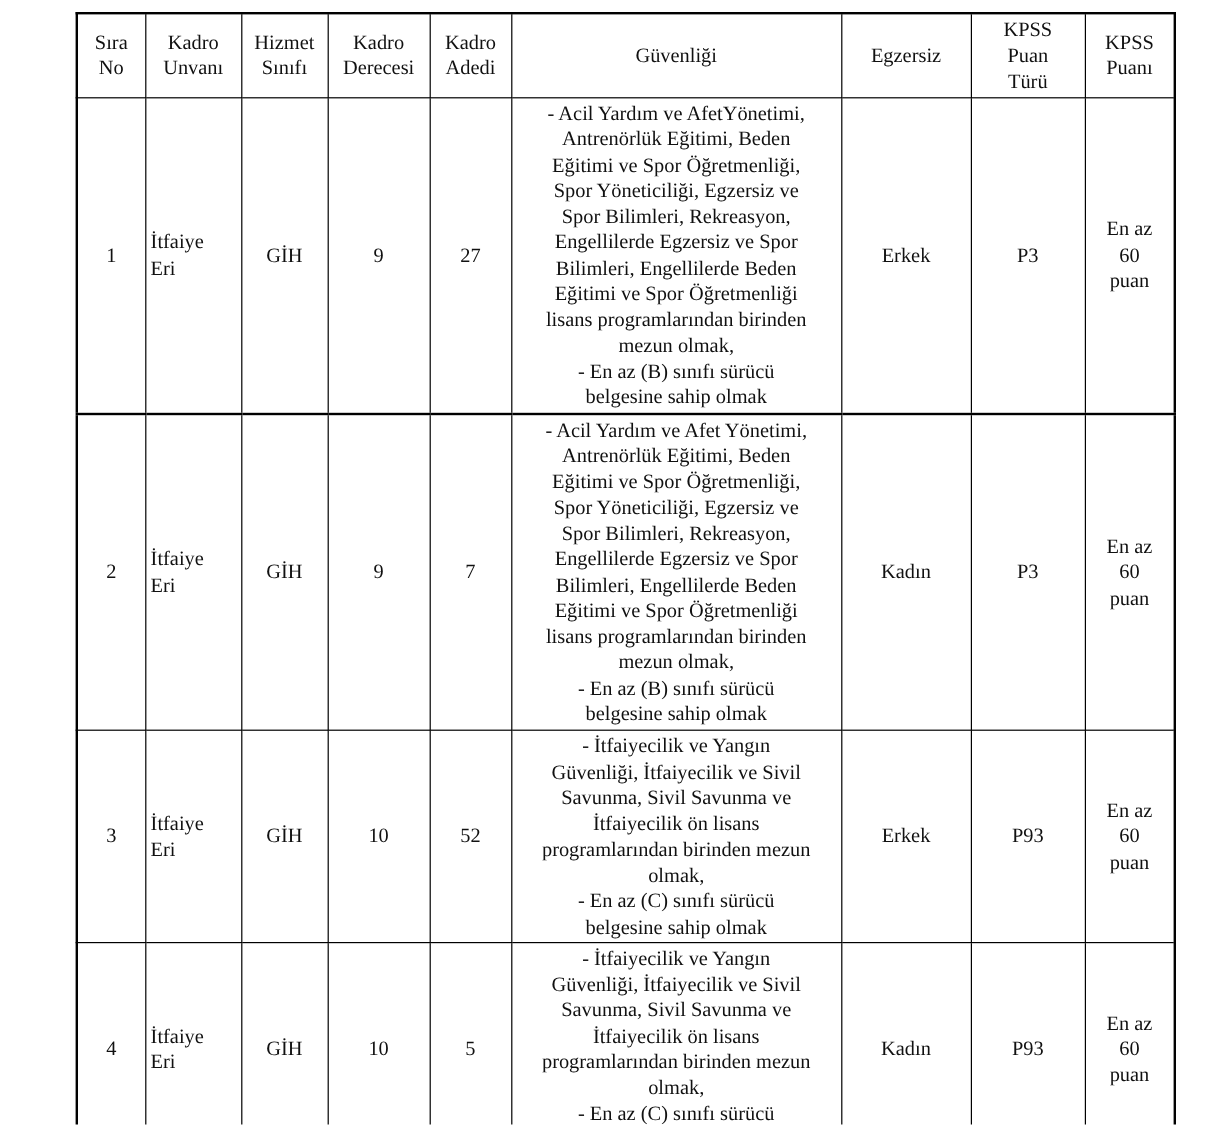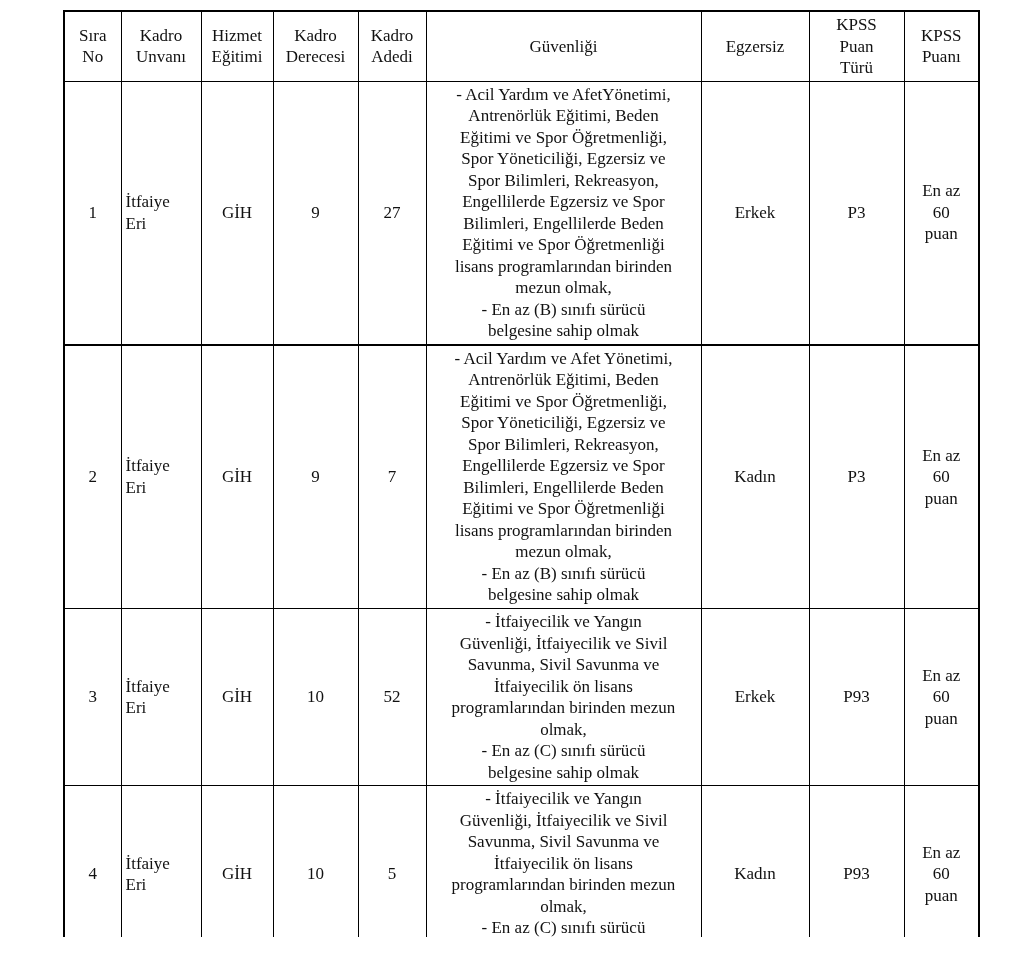--- a/index.html
+++ b/index.html
@@ -63,21 +63,21 @@
       <col style="width:95px">
       <col style="width:75px">
     </colgroup>
     <thead>
       <tr class="header-row">
         <th class="c-center">Sıra
 No</th>
         <th class="c-center">Kadro
 Unvanı</th>
         <th class="c-center">Hizmet
-Eğitimi</th>
+Sınıfı</th>
         <th class="c-center">Kadro
 Derecesi</th>
         <th class="c-center">Kadro
 Adedi</th>
         <th class="c-center">Güvenliği</th>
         <th class="c-center">Egzersiz</th>
         <th class="c-center">KPSS
 Puan
 Türü</th>
         <th class="c-center">KPSS

